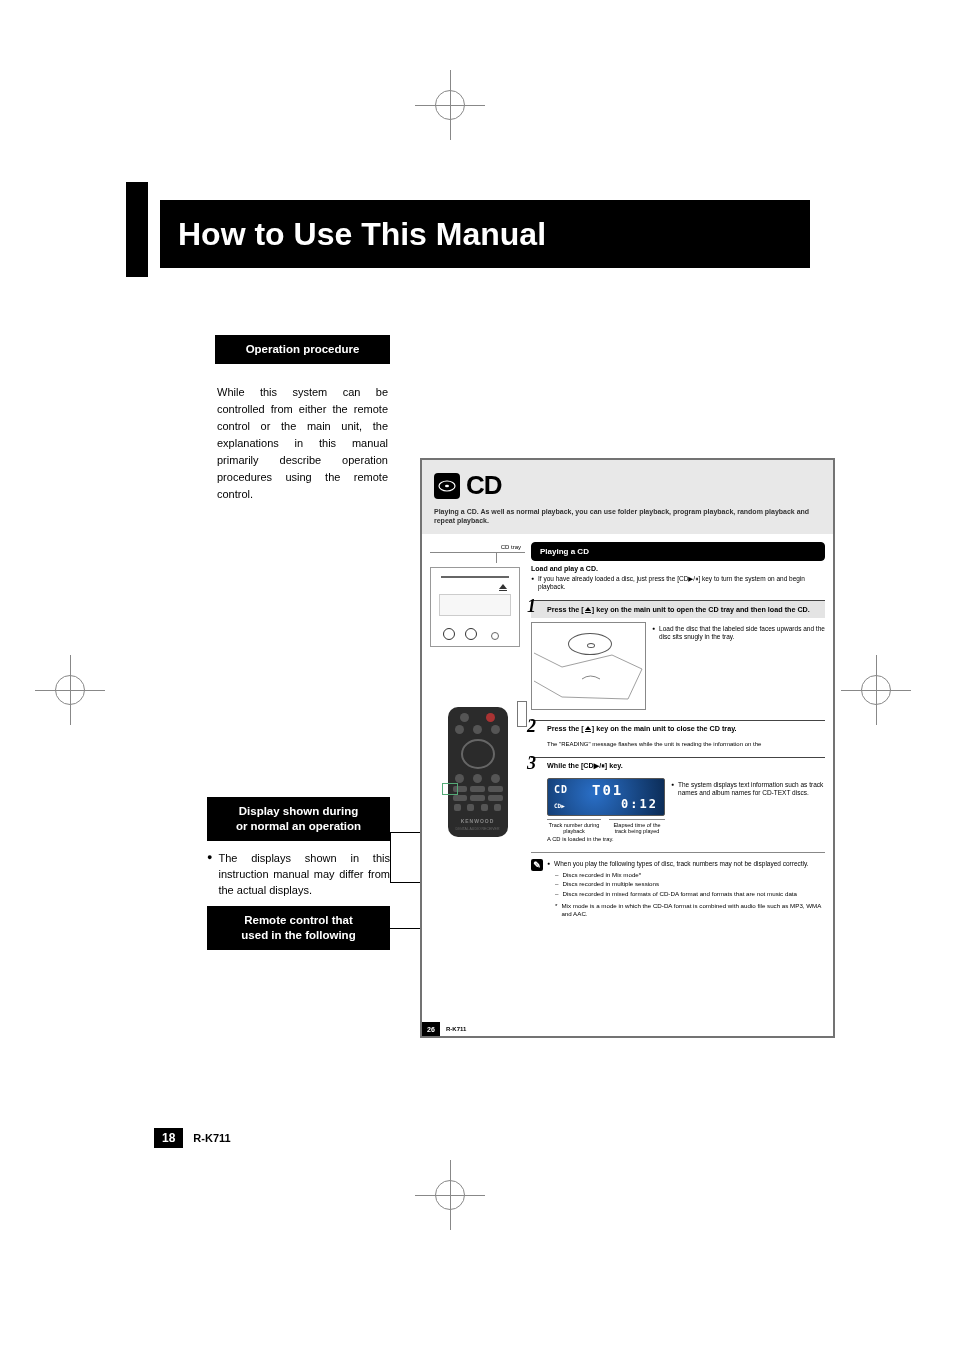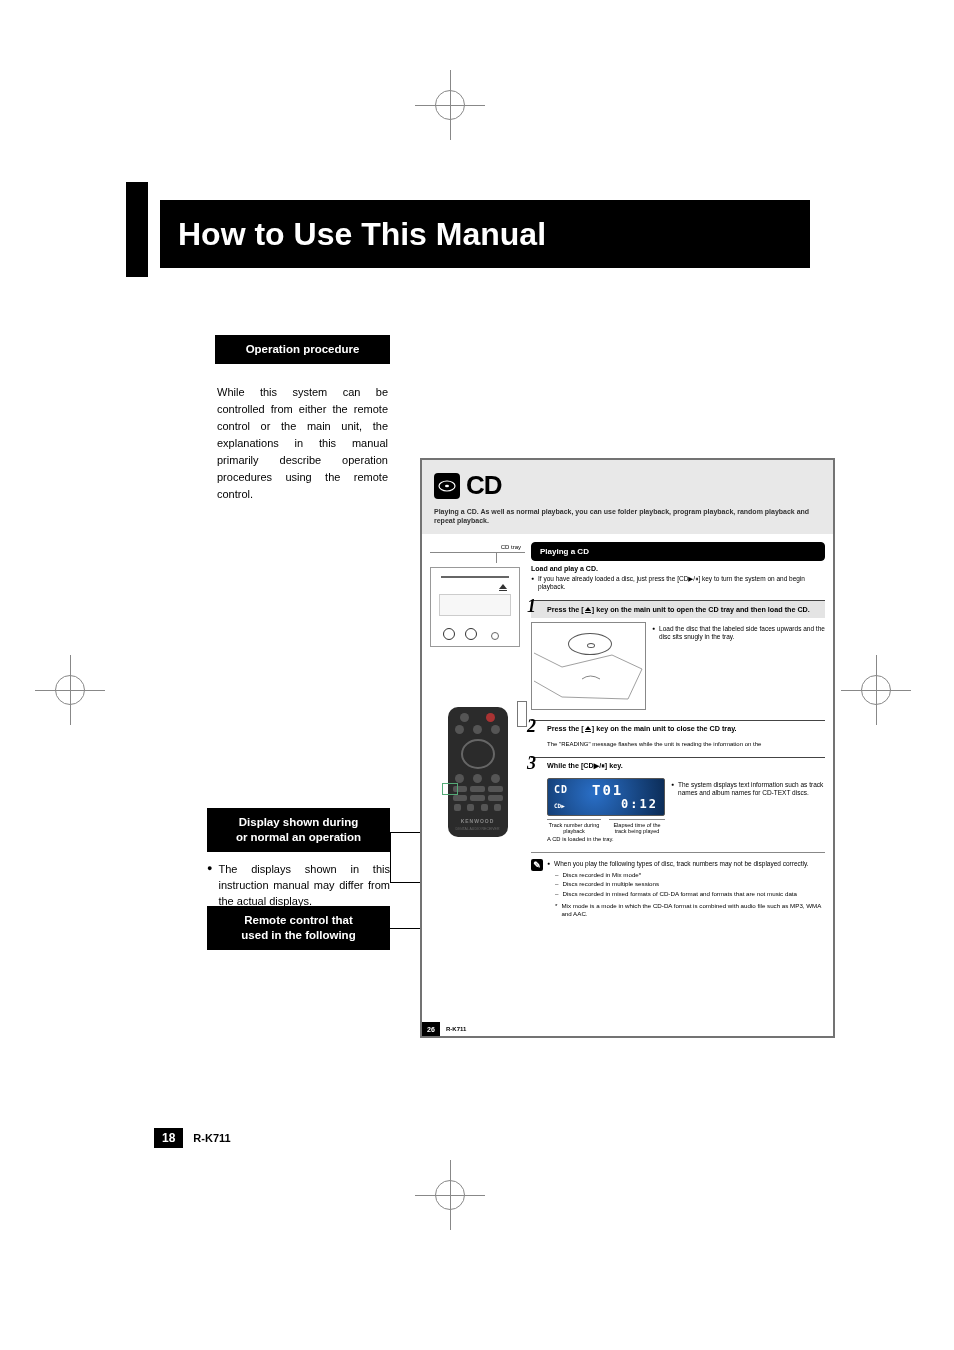--- a/index.html
+++ b/index.html
@@ -47,21 +47,21 @@
     font-size: 11px;
     line-height: 1.55;
     text-align: justify;
     margin-top: 20px;
     padding: 0 2px;
   }
   .callout-bullet { display: flex; gap: 6px; font-size: 11px; line-height: 1.45; text-align: justify; margin-top: 10px; }
   .callout-bullet .b { font-size: 9px; }
 
   .callout-1 { position: absolute; left: 215px; top: 335px; width: 175px; }
-  .callout-2 { position: absolute; left: 207px; top: 797px; width: 183px; margin-top: 11px; }
+  .callout-2 { position: absolute; left: 207px; top: 797px; width: 183px; }
   .callout-3 { position: absolute; left: 207px; top: 906px; width: 183px; }
 
   .conn-line { position: absolute; background: #000; }
 
   .embed {
     position: absolute;
     left: 420px; top: 458px;
     width: 415px; height: 580px;
     border: 2px solid #737373;
     background: #fff;

